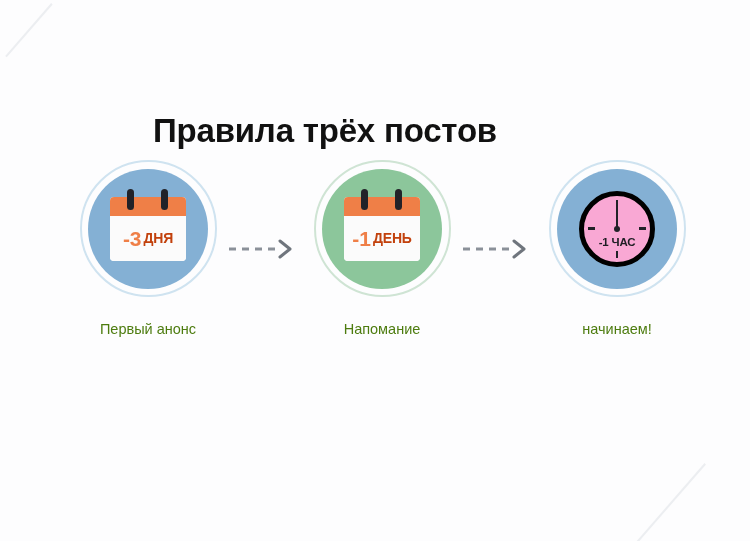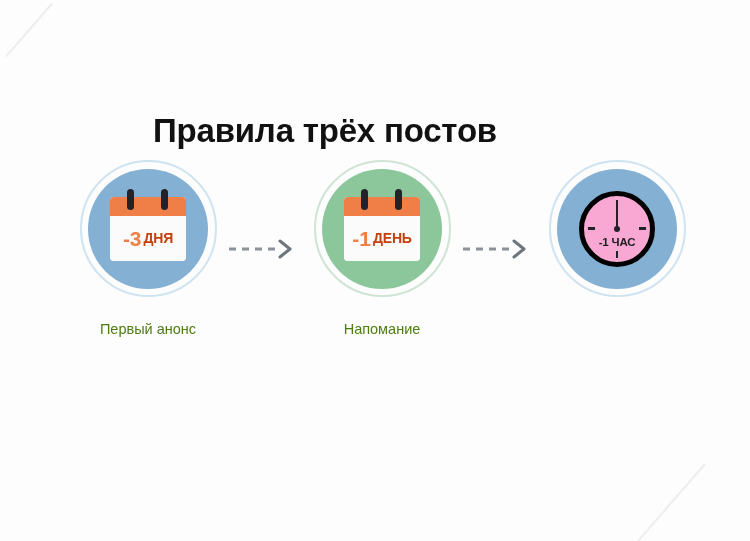--- a/index.html
+++ b/index.html
@@ -293,16 +293,17 @@
           <div class="tick t3"></div>
           <div class="tick t6"></div>
           <div class="tick t9"></div>
           <div class="hand"></div>
           <div class="pivot"></div>
           <div class="clock-label">-1 ЧАС</div>
         </div>
       </div>
     </div>
     <div class="caption">
+      <span class="ln">начинаем!</span>
     </div>
   </div>
 
 </div>
 
 </body></html>

